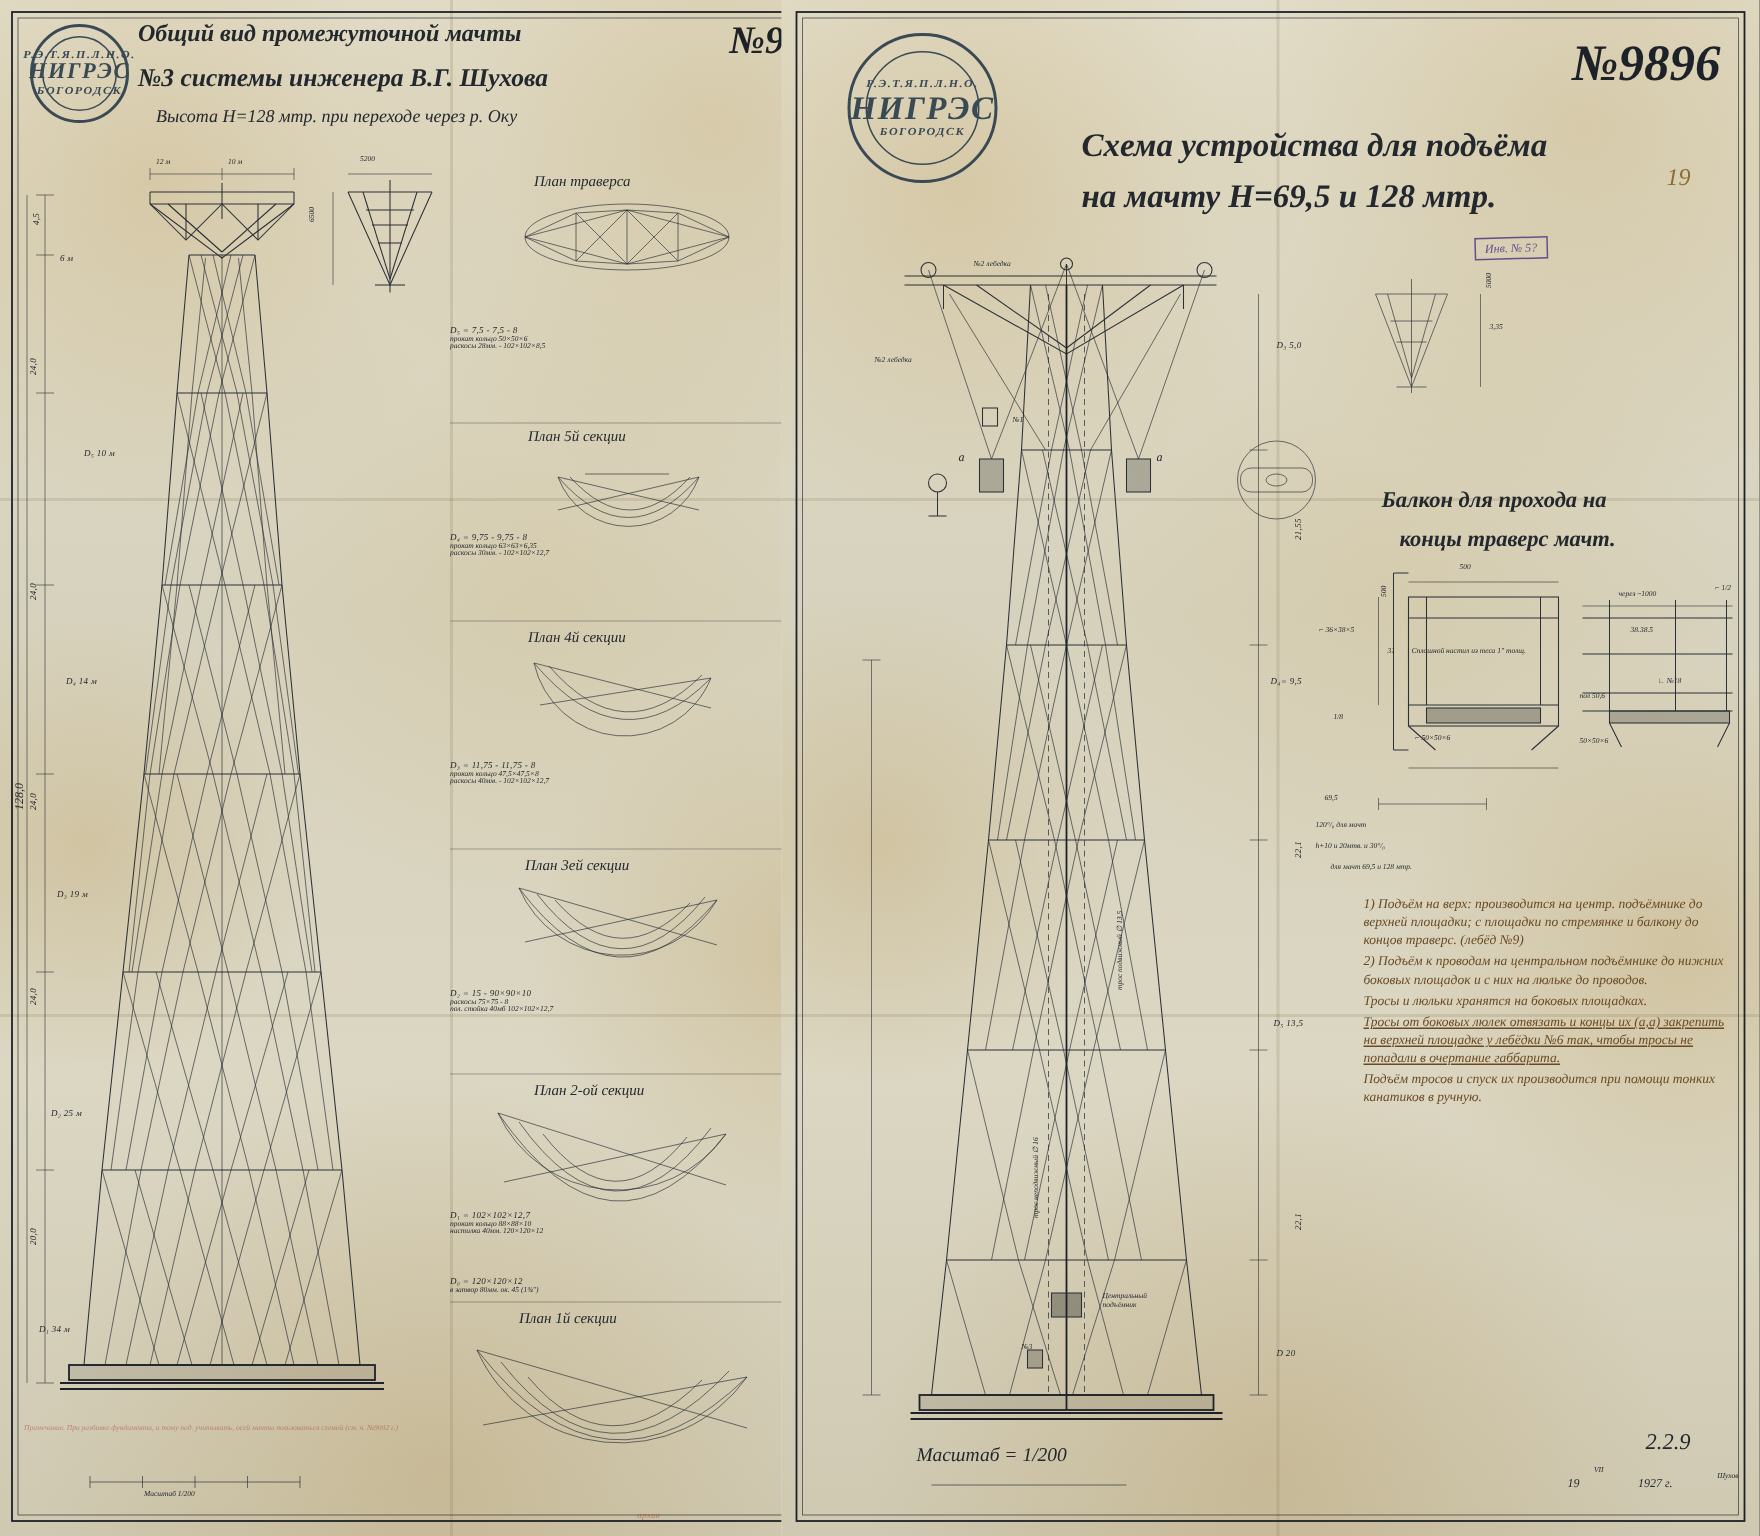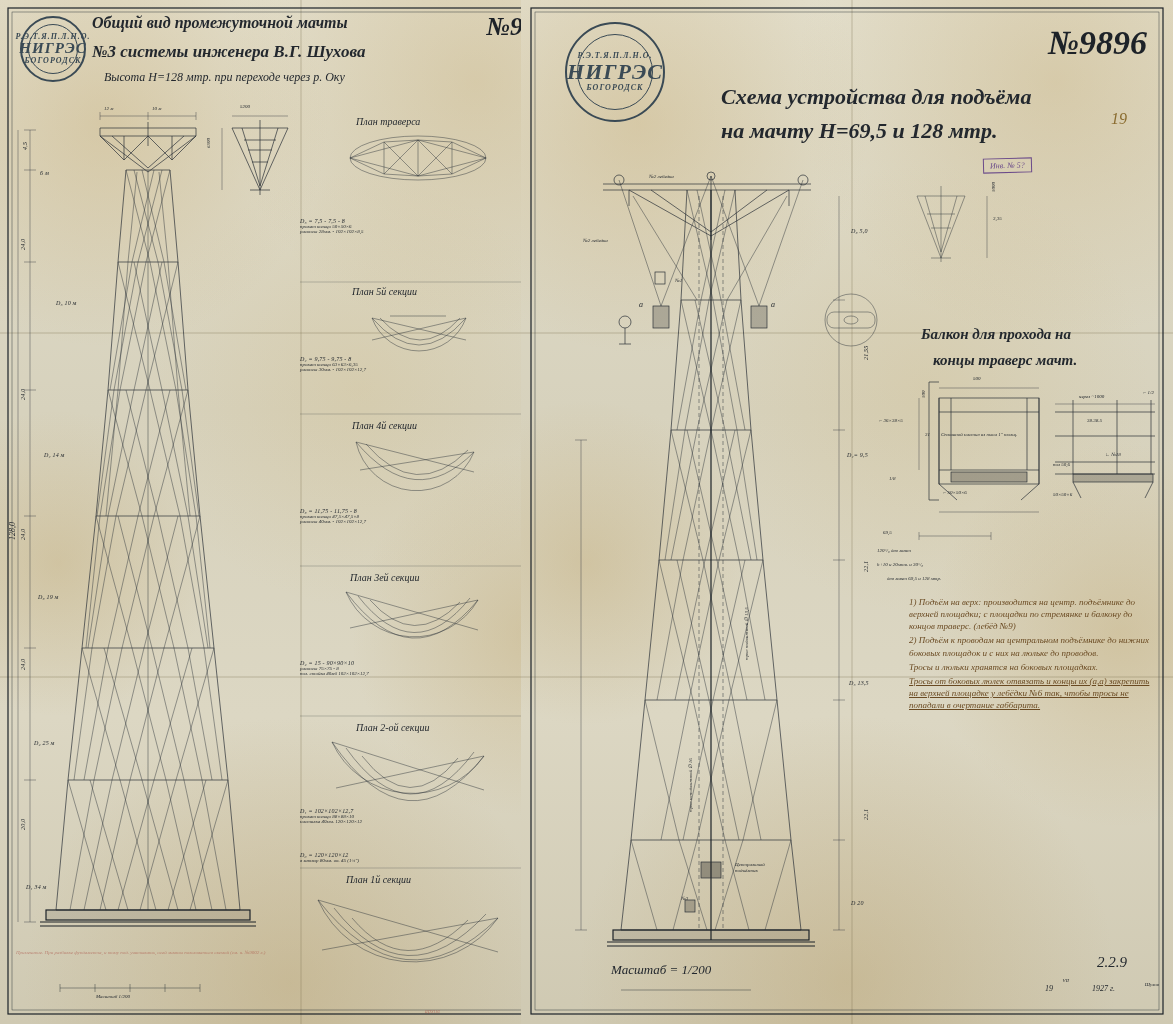--- a/index.html
+++ b/index.html
@@ -547,20 +547,21 @@
     <div class="ink hand xtiny" style="left:362px;top:530px;">69,5</div>
     <div class="ink hand xtiny" style="left:356px;top:548px;">120°/₀ для мачт</div>
     <div class="ink hand xtiny" style="left:356px;top:562px;">h+10 и 20мтв.  и 30°/₀</div>
     <div class="ink hand xtiny" style="left:366px;top:576px;">для мачт 69,5 и 128 мтр.</div>
 
     <div class="ink hand note-block" style="left:388px;top:596px;width:250px;font-size:9px;line-height:1.35;color:#6a4a22;">
       <div>1) Подъём на верх: производится на центр. подъёмнике до верхней площадки; с площадки по стремянке и балкону до концов траверс. (лебёд №9)</div>
       <div>2) Подъём к проводам на центральном подъёмнике до нижних боковых площадок и с них на люльке до проводов.</div>
       <div>Тросы и люльки хранятся на боковых площадках.</div>
       <div class="u-line">Тросы от боковых люлек отвязать и концы их (а,а) закрепить на верхней площадке у лебёдки №6 так, чтобы тросы не попадали в очертание габбарита.</div>
+      <div>Подъём тросов и спуск их производится при помощи тонких канатиков в ручную.</div>
     </div>
 
     <div class="ink hand" style="left:90px;top:962px;font-size:13px;">Масштаб = 1/200</div>
     <div class="ink hand" style="right:46px;top:954px;font-size:15px;">2.2.9</div>
     <div class="ink hand sm" style="right:120px;top:984px;">19</div>
     <div class="ink hand xtiny" style="right:104px;top:978px;">VII</div>
     <div class="ink hand sm" style="right:58px;top:984px;">1927 г.</div>
     <div class="ink hand xtiny" style="right:14px;top:982px;font-style:italic;">Шухов</div>
   </div>
 

